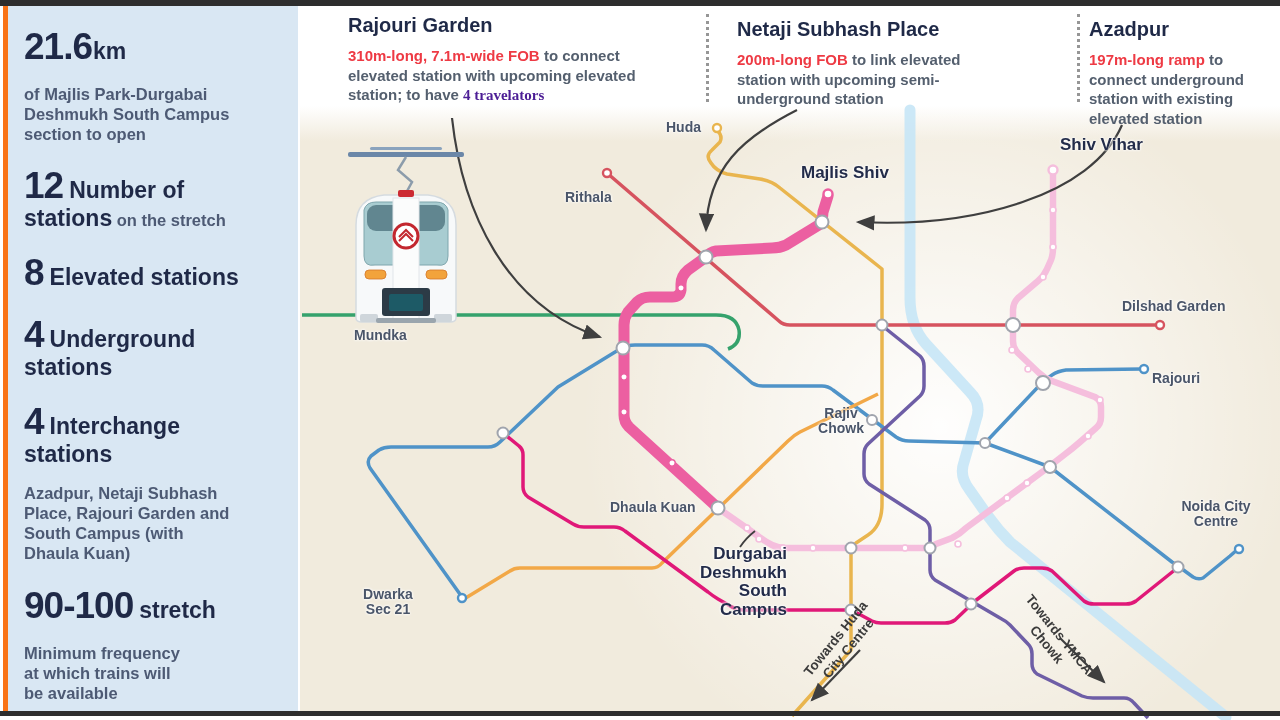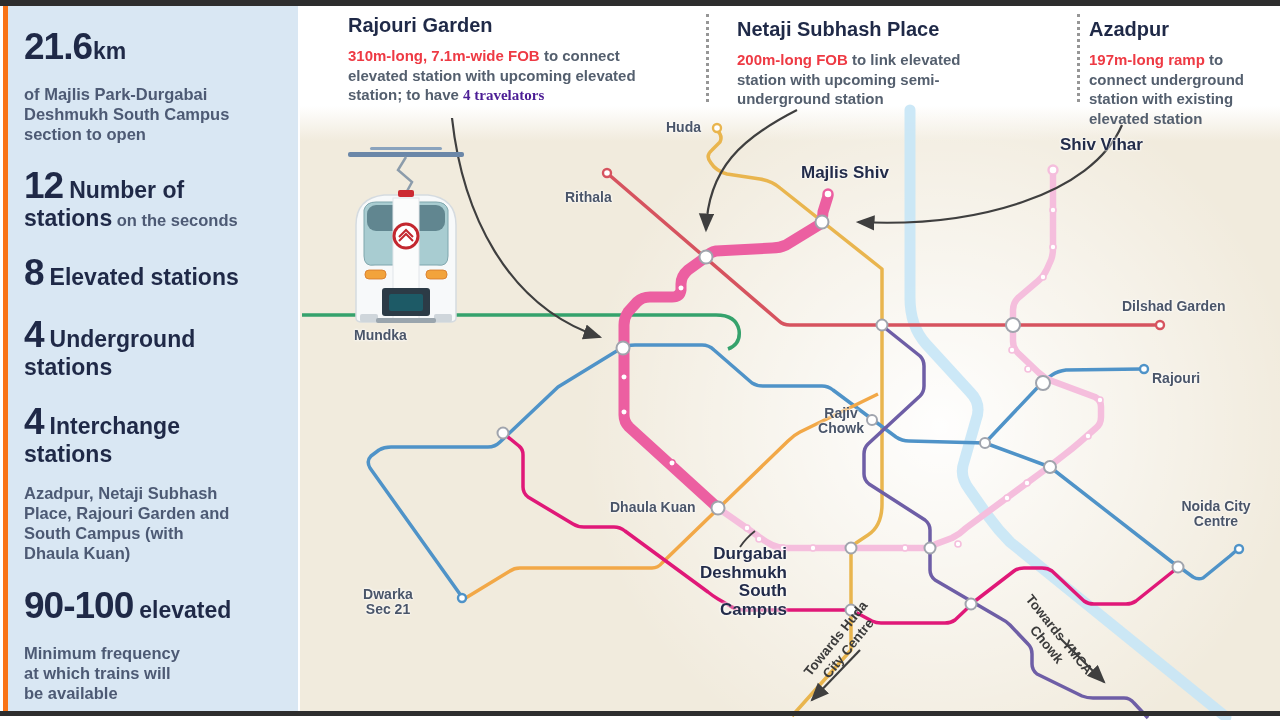--- a/index.html
+++ b/index.html
@@ -205,33 +205,33 @@
     <div class="towards" style="left:786px;top:628px;width:112px;transform:rotate(-51deg);">Towards Huda City Centre</div>
     <div class="towards" style="left:998px;top:624px;width:110px;transform:rotate(51deg);">Towards YMCA Chowk</div>
   </div>
 
   <div class="sidebar">
     <div class="stat">
       <div><span class="num">21.6</span><span class="unit tight">km</span></div>
       <div class="desc w210">of Majlis Park-Durgabai Deshmukh South Campus section to open</div>
     </div>
     <div class="stat stat-flow w230">
-      <span class="num">12</span><span class="unit">Number of stations</span> <span class="desc-inline">on the seconds</span>
+      <span class="num">12</span><span class="unit">Number of stations</span> <span class="desc-inline">on the stretch</span>
     </div>
     <div class="stat stat-flow">
       <span class="num">8</span><span class="unit">Elevated stations</span>
     </div>
     <div class="stat stat-flow w205">
       <span class="num">4</span><span class="unit">Underground stations</span>
     </div>
     <div class="stat stat-flow w205">
       <span class="num">4</span><span class="unit">Interchange stations</span>
       <div class="desc w205">Azadpur, Netaji Subhash Place, Rajouri Garden and South Campus (with Dhaula Kuan)</div>
     </div>
     <div class="stat">
-      <div><span class="num">90-100</span><span class="unit">elevated</span></div>
+      <div><span class="num">90-100</span><span class="unit">stretch</span></div>
       <div class="desc w160">Minimum frequency at which trains will be available</div>
     </div>
   </div>
 
   <div class="topbar"></div>
   <div class="bottombar"></div>
 </div>
 
 </body></html>

